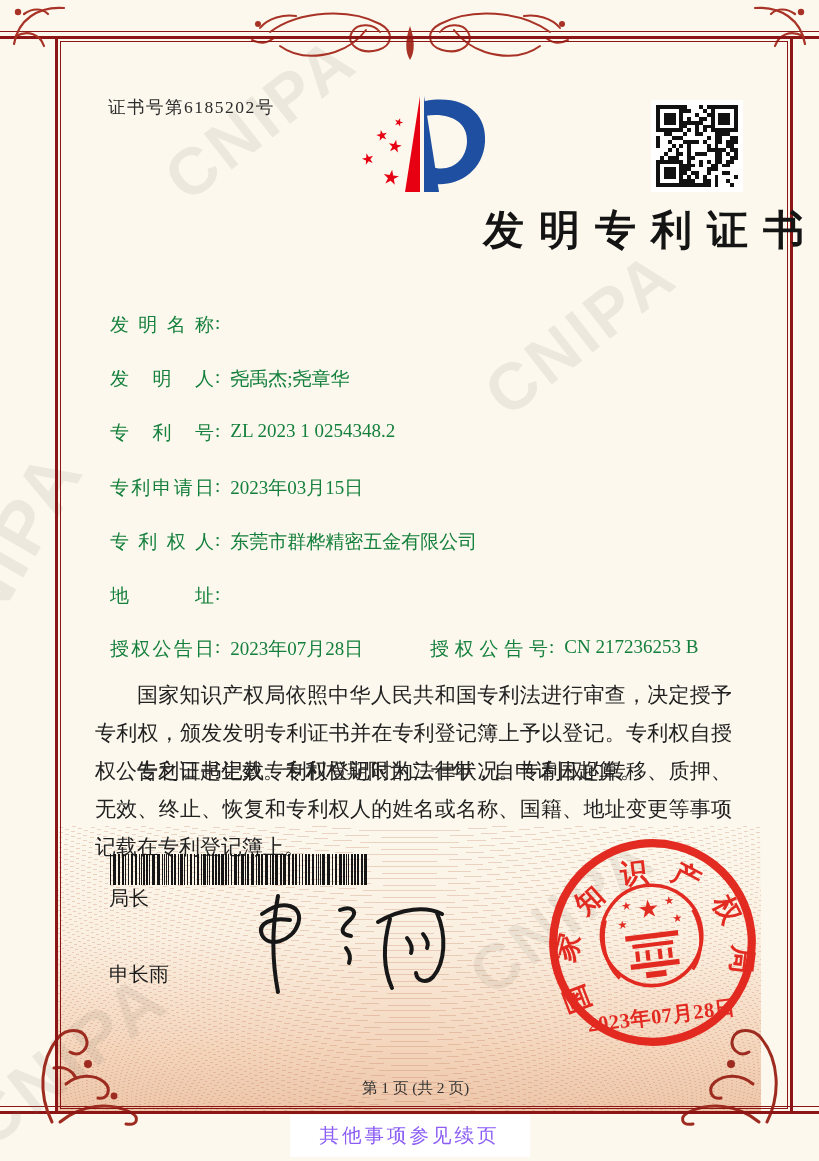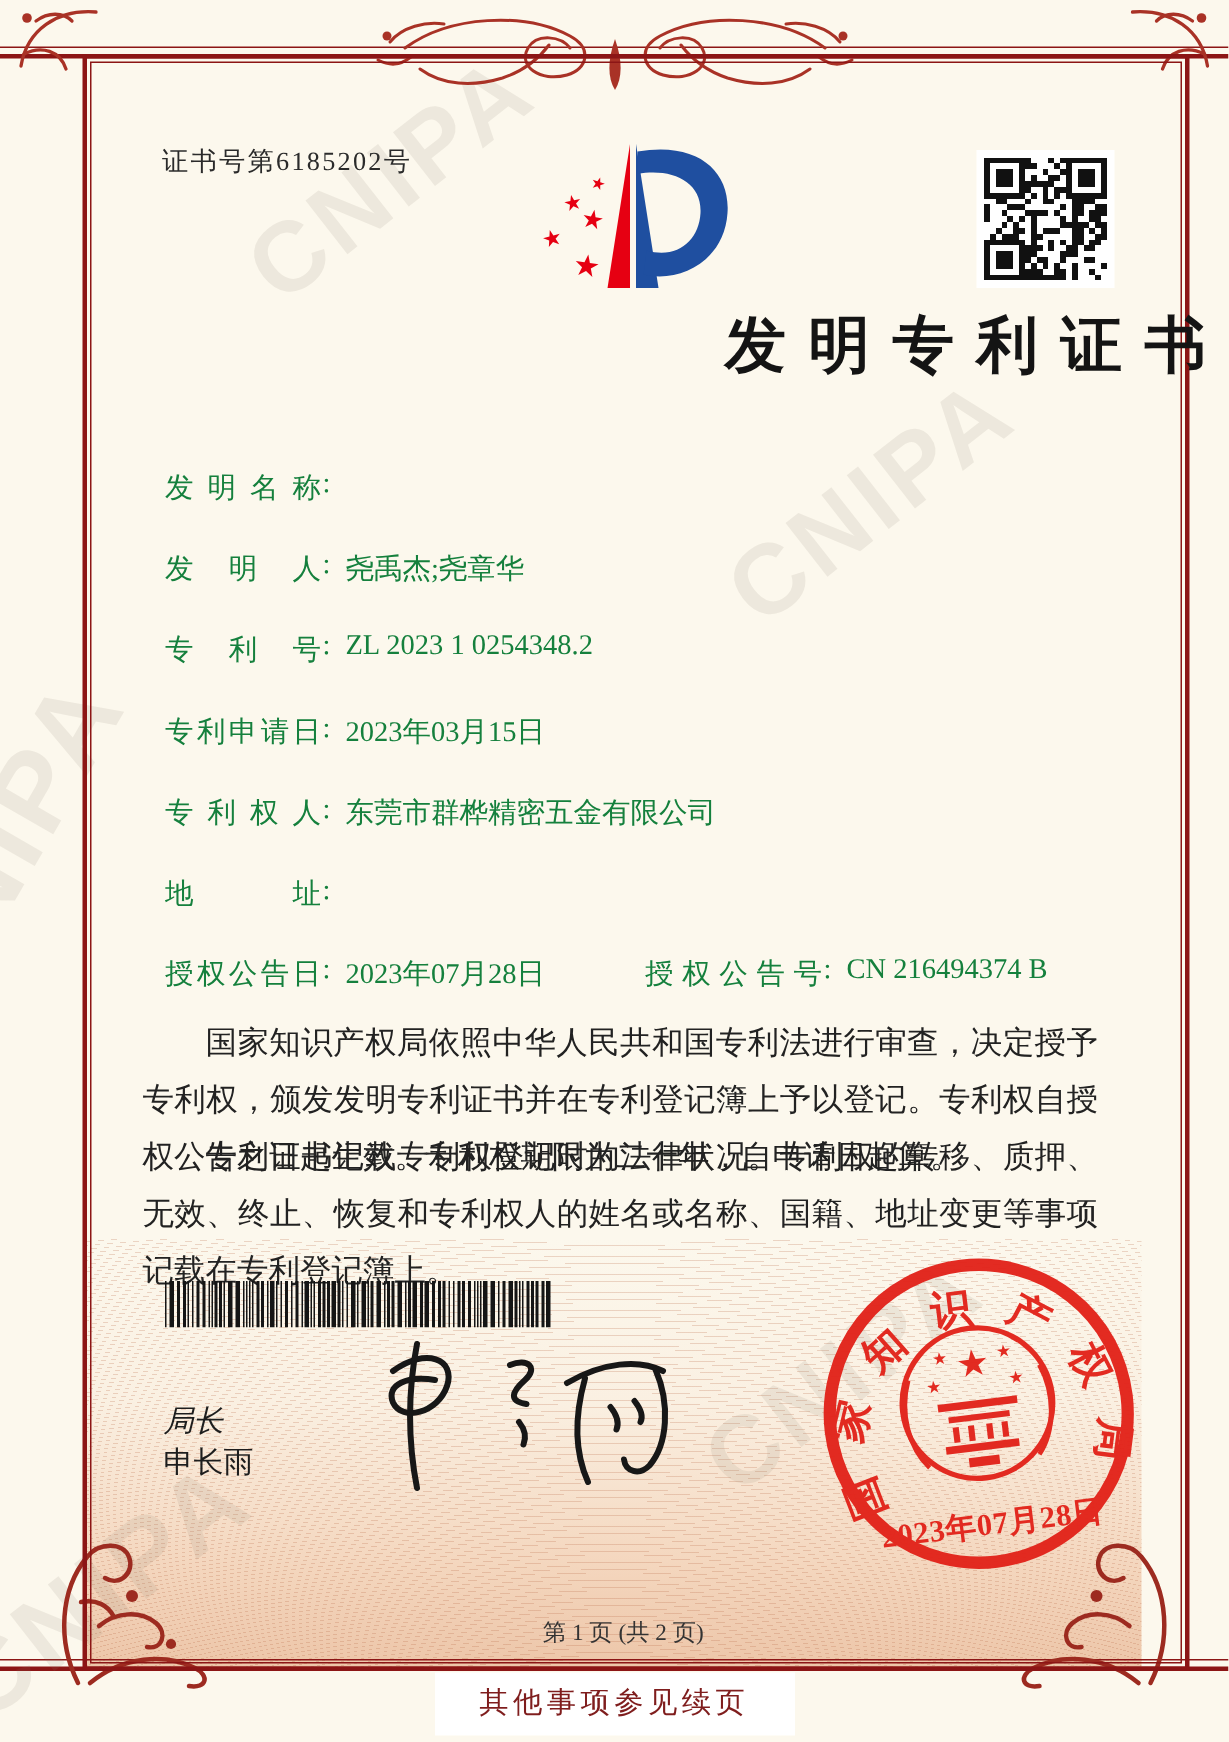--- a/index.html
+++ b/index.html
@@ -30,21 +30,21 @@
   .row .lbl{display:inline-block;width:104px;text-align:justify;text-align-last:justify;}
   .row .col{margin:0 10px 0 1px;}
   .row.grant{left:430px;}
   .row.grant .lbl{width:118px;}
   .para{position:absolute;left:95px;width:637px;font-size:21px;line-height:1.82;color:#222;
         text-align:justify;text-indent:2em;z-index:5;}
   
   .sig-label{position:absolute;left:109px;font-size:20px;color:#1d1d1d;z-index:5;
              font-family:"Liberation Sans","DejaVu Sans",sans-serif;}
   .notebox{position:absolute;left:50%;transform:translateX(-50%);top:1115px;height:42px;line-height:42px;
-           background:#fff;padding:0 30px;font-size:19.5px;letter-spacing:3px;color:#7f1d1d;z-index:8;white-space:nowrap;}
+           background:#fff;padding:0 30px;font-size:19.5px;letter-spacing:3px;color:#8b5cf6;z-index:8;white-space:nowrap;}
   .pagefoot{position:absolute;left:0;right:0;top:1078px;text-align:center;font-size:15.5px;color:#333;z-index:5;margin-left:12px;}
   svg{display:block;}
 </style>
 </head>
 <body>
 
 <div class="guilloche"></div>
 
 <div class="rule" style="top:31px;height:1px;"></div>
 <div class="rule" style="top:36px;height:3px;"></div>
@@ -395,21 +395,21 @@
     <span class="col">:</span>
 </div>
 <div class="row" style="top:636px;">
   <span class="lbl">授权公告日</span>
     <span class="col">:</span>
     <span>2023年07月28日</span>
 </div>
 <div class="row grant" style="top:636px;">
   <span class="lbl">授权公告号</span>
     <span class="col">:</span>
-    <span>CN 216494374 B</span>
+    <span>CN 217236253 B</span>
 </div>
 
 <div class="para" style="top:676px;">国家知识产权局依照中华人民共和国专利法进行审查，决定授予专利权，颁发发明专利证书并在专利登记簿上予以登记。专利权自授权公告之日起生效。专利权期限为二十年，自申请日起算。</div>
 <div class="para" style="top:752px;">专利证书记载专利权登记时的法律状况。专利权的转移、质押、无效、终止、恢复和专利权人的姓名或名称、国籍、地址变更等事项记载在专利登记簿上。</div>
 
 <svg id="barcode" class="abs" style="left:110px;top:854px;z-index:5;" width="262" height="31" viewBox="0 0 262 31">
     <rect x="0" y="0" width="1" height="31" fill="#151515"></rect>
     <rect x="3" y="0" width="3" height="31" fill="#151515"></rect>
     <rect x="8" y="0" width="2" height="31" fill="#151515"></rect>
     <rect x="12" y="0" width="2" height="31" fill="#151515"></rect>
@@ -482,21 +482,21 @@
     <rect x="233" y="0" width="2" height="31" fill="#151515"></rect>
     <rect x="236" y="0" width="1" height="31" fill="#151515"></rect>
     <rect x="238" y="0" width="1" height="31" fill="#151515"></rect>
     <rect x="241" y="0" width="2" height="31" fill="#151515"></rect>
     <rect x="244" y="0" width="2" height="31" fill="#151515"></rect>
     <rect x="247" y="0" width="2" height="31" fill="#151515"></rect>
     <rect x="251" y="0" width="2" height="31" fill="#151515"></rect>
     <rect x="254" y="0" width="3" height="31" fill="#151515"></rect>
   </svg>
 
-<div class="sig-label" style="top:934px;font-style:italic;">局长</div>
+<div class="sig-label" style="top:885px;">局长</div>
 <div class="sig-label" style="top:961px;">申长雨</div>
 
 <svg class="abs" style="left:212px;top:890px;z-index:5;" width="250" height="108" viewBox="0 0 250 108">
   <g fill="none" stroke="#171717" stroke-width="4" stroke-linecap="round" stroke-linejoin="round">
     <path d="M50,24 C72,8 92,16 86,34 C80,52 56,58 50,45 C45,33 60,27 78,30"></path>
     <path d="M66,6 C61,32 59,66 66,102"></path>
     <path d="M128,20 C140,15 147,22 138,30 C129,38 127,44 139,46"></path>
     <path d="M134,58 C138,63 139,68 137,73"></path>
     <path d="M166,32 C190,18 214,16 230,24"></path>
     <path d="M178,29 C171,54 171,78 180,98"></path>

